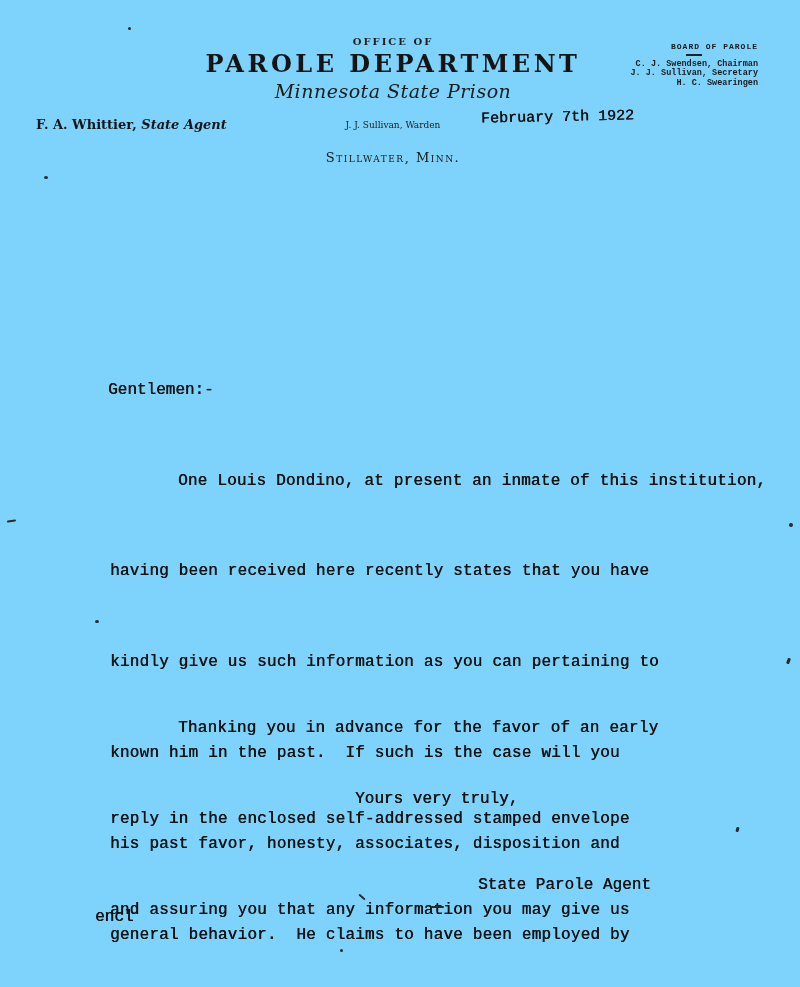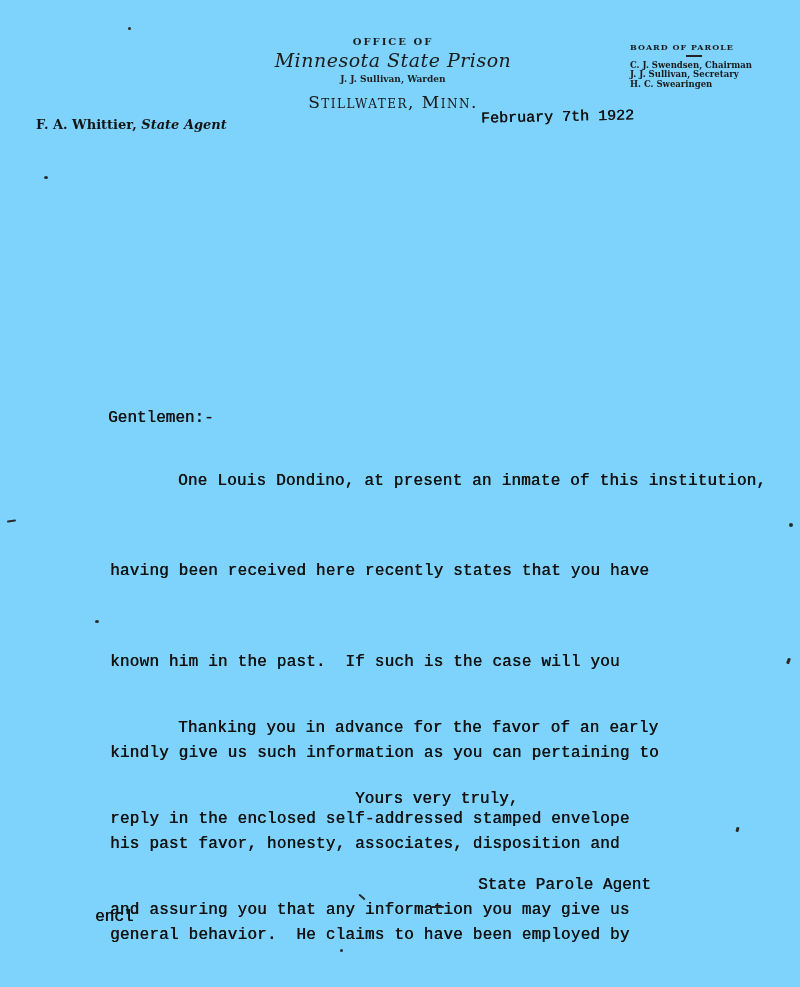--- a/index.html
+++ b/index.html
@@ -31,45 +31,46 @@
     letter-spacing: 3.5px;
     color: #141414;
   }
   .institution {
     margin-top: 2px;
     font-size: 19px; font-style: italic;
     letter-spacing: 0.5px;
     color: #1b1b1b;
   }
   .warden {
-    margin-top: 3px;
-    font-size: 9px; font-weight: bold;
+    margin-top: 18px;
+    font-size: 9px; font-weight: normal;
     color: #222;
   }
   .city {
-    margin-top: 8px;
-    font-size: 17px;
+    margin-top: 20px;
+    font-size: 13px;
     font-variant: small-caps;
     letter-spacing: 1.5px;
     color: #171717;
   }
   .state-agent {
     position: absolute;
     left: 36px; top: 117px;
     font-size: 13px; font-weight: bold;
     color: #151515;
     white-space: pre;
   }
   .state-agent .agent-title { font-style: italic; font-weight: bold; }
   .board {
     position: absolute;
     left: 630px; top: 42px;
     width: 128px;
-    text-align: left;
+    text-align: right;
     color: #1a1a1a;
+    font-family: Liberation Mono, monospace;
   }
   .board-title { font-size: 8px; font-weight: bold; letter-spacing: 1px; }
   .board-rule {
     width: 16px; height: 1.5px;
     background: #222;
     margin: 3px auto 4px auto;
   }
   .board-member { font-size: 8.5px; font-weight: bold; line-height: 9.5px; }
   
   .type {
@@ -93,21 +94,20 @@
   .recipient .r2 { padding-left: 58px; }
   .recipient .r3 { padding-left: 122px; }
   .overstrike {
     font-weight: bold;
     text-shadow: 0.9px 0 0 #111;
   }
   .salutation {
     position: absolute;
     left: 108px; top: 381px;
     font-size: 16px;
-    margin-top: 28px;
   }
   .body-block {
     position: absolute;
     left: 110px;
     font-size: 16px;
     line-height: 30.3px;
     letter-spacing: 0.2px;
   }
   .p1 { top: 405px; }
   .p2 { top: 652px; line-height: 30.4px; }
@@ -131,20 +131,21 @@
   .speck { position: absolute; background: #2a2a2a; border-radius: 50%; }
   .dash  { position: absolute; background: #2a2a2a; border-radius: 1px; }
 </style>
 </head>
 <body>
 
 <div class="page">
 
   <div class="center-head serif">
     <div class="office-of">OFFICE OF</div>
+    <div class="dept-title">PAROLE DEPARTMENT</div>
     <div class="institution">Minnesota State Prison</div>
     <div class="warden">J. J. Sullivan, Warden</div>
     <div class="city">Stillwater, Minn.</div>
   </div>
 
   <div class="state-agent serif"><span>F. A. Whittier, </span><span class="agent-title">State Agent</span></div>
 
   <div class="board serif">
     <div class="board-title">BOARD OF PAROLE</div>
     <div class="board-rule"></div>
@@ -154,22 +155,22 @@
   </div>
 
   <div class="type date-line">February 7th 1922</div>
 
 
   <div class="type salutation">Gentlemen:-</div>
 
   <div class="type body-block p1">
     <div class="indent">One Louis Dondino, at present an inmate of this institution,</div>
     <div>having been received here recently states that you have</div>
+    <div>kindly give us such information as you can pertaining to</div>
     <div>known him in the past.  If such is the case will you</div>
-    <div>kindly give us such information as you can pertaining to</div>
     <div>his past favor, honesty, associates, disposition and</div>
     <div>general behavior.  He claims to have been employed by</div>
     
   </div>
 
   <div class="type body-block p2">
     <div class="indent">Thanking you in advance for the favor of an early</div>
     <div>reply in the enclosed self-addressed stamped envelope</div>
     <div>and assuring you that any information you may give us</div>
     <div>will be kept strictly confidential, I am,</div>

